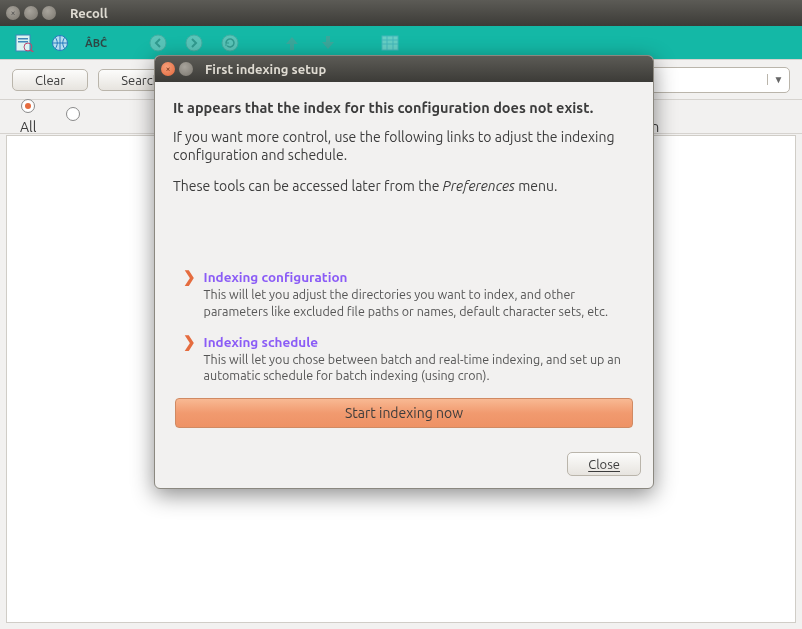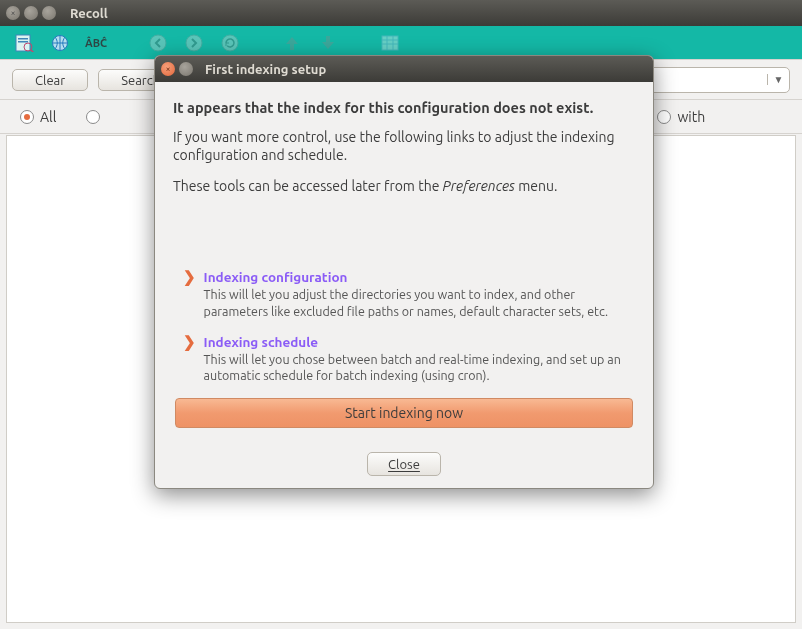--- a/index.html
+++ b/index.html
@@ -36,21 +36,21 @@
     flex:1; display:flex; align-items:center; border:1px solid #bab5ab; border-radius:5px;
     background:#fff; height:26px;
   }
   .combo input { flex:1; border:none; background:transparent; padding:0 8px; font-size:13px; outline:none; }
   .combo .drop { width:22px; border-left:1px solid #bab5ab; display:flex; align-items:center; justify-content:center; color:#666; font-size:10px; }
 
   .radios {
     height: 34px; display:flex; align-items:center; gap:30px; padding:4px 20px;
     border-bottom:1px solid #d6d3cf; font-size:14px; color:#3c3c3c;
   }
-  .radio { display:flex; align-items:center; gap:6px; }
+  .radio { display:flex; align-items:center; gap:6px;flex-direction:column; }
   .rdot { width:14px; height:14px; border-radius:50%; border:1px solid #8a8a8a; background:#fff; position:relative; }
   .rdot.sel::after { content:""; position:absolute; inset:3px; border-radius:50%; background:#e56c3f; }
   .radio.far { margin-left:auto; }
 
   .content { position:absolute; top:135px; left:6px; right:6px; bottom:6px; background:#fff; border:1px solid #d0cdc7; }
 
   
   .modal {
     position:absolute; top:55px; left:154px; width:500px;
     background:#f2f1f0; border:1px solid #8b8880; border-radius:6px;
@@ -76,21 +76,21 @@
   .chev { color:#e56c3f; font-weight:bold; font-size:15px; line-height:1; margin-top:1px; }
   .link-title { font-weight:bold; color:#8b5cf6; font-size:13.5px; }
   .link-desc { color:#555; font-size:12.5px; line-height:1.3; }
 
   .primary-btn {
     display:block; width:calc(100% - 4px); margin:4px 2px 10px;
     padding:6px 0; text-align:center; font-size:14px; color:#3c3c3c;
     border:1px solid #d08a63; border-radius:4px;
     background: linear-gradient(#f8b993,#f19a6f,#ee9265);
   }
-  .footer-row { display:flex; justify-content:center; padding:4px 12px 12px; }
+  .footer-row { display:flex; justify-content:flex-end; padding:4px 12px 12px; }
   .close-btn {
     padding:4px 20px; border:1px solid #bab5ab; border-radius:5px;
     background: linear-gradient(#fcfcfb,#e7e4df); font-size:13px; color:#3c3c3c;
     text-decoration:underline; text-underline-offset:2px;
   }
 
   .spacer { height:60px; }
 </style>
 </head>
 <body>

